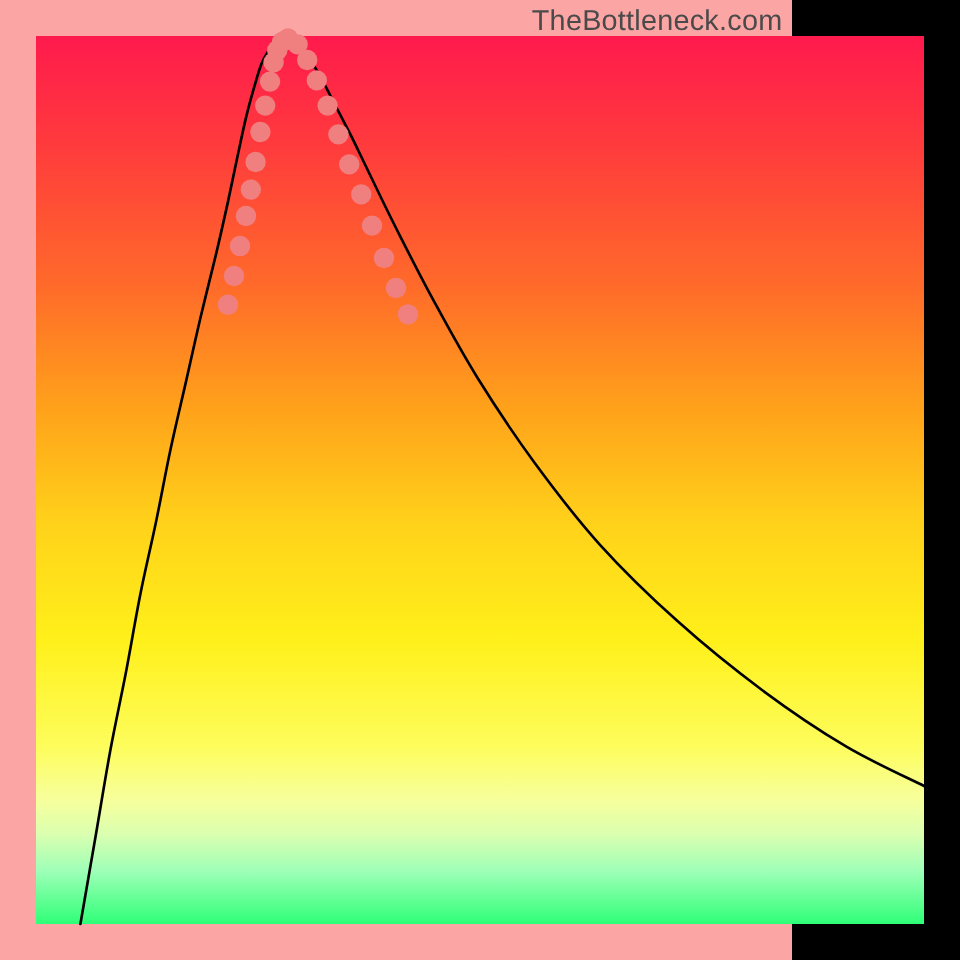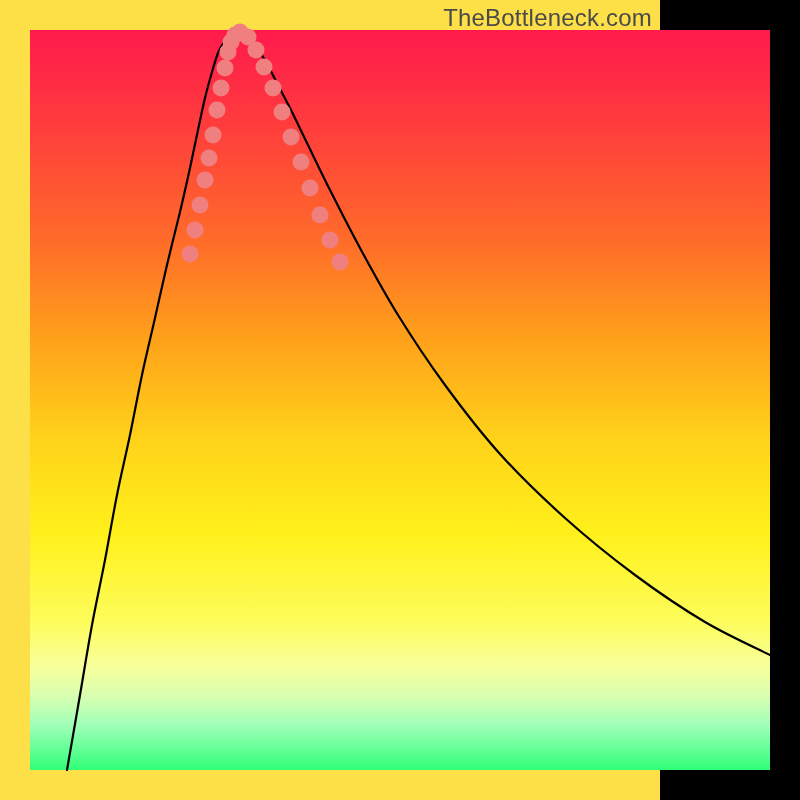--- a/index.html
+++ b/index.html
@@ -8,21 +8,21 @@
     width: 800px;
     height: 800px;
     overflow: hidden;
     background: #000;
     font-family: Arial, Helvetica, sans-serif;
   }
   .frame {
     position: relative;
     width: 660px;
     height: 800px;
-    background: #fde047;
+    background: #fca5a5;
   }
   .plot {
     position: absolute;
     left: 30px;
     top: 30px;
     width: 740px;
     height: 740px;
     background: linear-gradient(to bottom,
       #ff1a4d 0%,
       #ff3a3d 12%,

